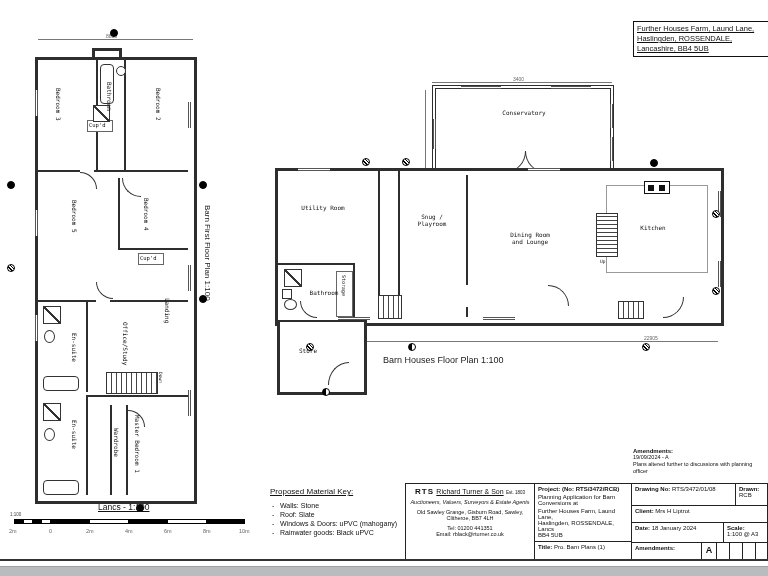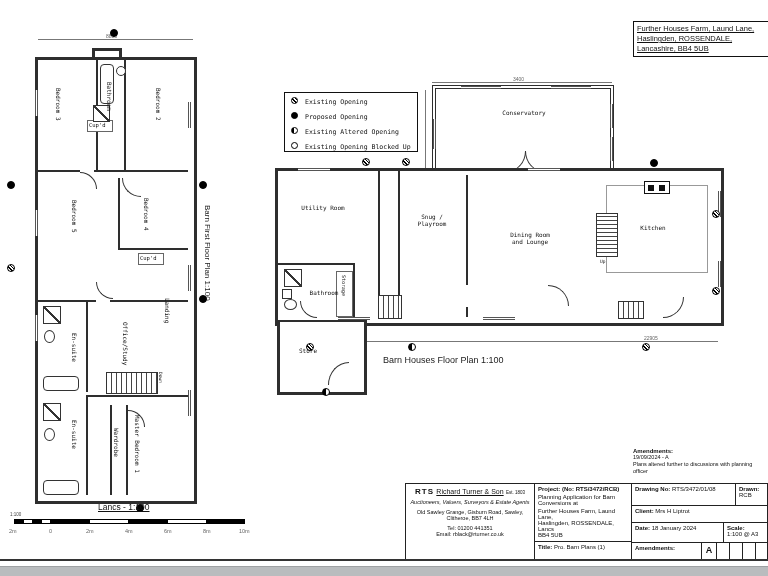--- a/index.html
+++ b/index.html
@@ -70,38 +70,20 @@
 <body>
 
 <div id="sheet">
 
   <div id="addr">
     <div>Further Houses Farm, Laund Lane,</div>
     <div>Haslingden, ROSSENDALE,</div>
     <div>Lancashire, BB4 5UB</div>
   </div>
 
-  <div id="legend">
-    <div class="row">
-      <span class="sym small hatched"></span>
-      <span class="txt">Existing Opening</span>
-    </div>
-    <div class="row">
-      <span class="sym small filled"></span>
-      <span class="txt">Proposed Opening</span>
-    </div>
-    <div class="row">
-      <span class="sym small half"></span>
-      <span class="txt">Existing Altered Opening</span>
-    </div>
-    <div class="row">
-      <span class="sym small open"></span>
-      <span class="txt">Existing Opening Blocked Up</span>
-    </div>
-  </div>
 
   <div class="dim" style="left:38px;top:39px;width:155px;"></div>
   <span class="dimtxt" style="left:105px;top:33px;">8885</span>
   <div class="room-outline" style="left:92px;top:48px;width:24px;height:10px;"></div>
 
   <div class="room-outline" style="left:35px;top:57px;width:156px;height:441px;">
 
     <div class="wall" style="left:58px;top:0;width:2px;height:110px;"></div>
     <div class="wall" style="left:86px;top:0;width:2px;height:110px;"></div>
     <div class="wall" style="left:0;top:110px;width:42px;height:2px;"></div>
@@ -266,20 +248,27 @@
     <div class="scale-bar-seg" style="left:192px;width:39px;background:#000;"></div>
   </div>
   <span class="dimtxt" style="left:8px;top:528px;font-size:5.5px;">2m</span>
   <span class="dimtxt" style="left:48px;top:528px;font-size:5.5px;">0</span>
   <span class="dimtxt" style="left:85px;top:528px;font-size:5.5px;">2m</span>
   <span class="dimtxt" style="left:124px;top:528px;font-size:5.5px;">4m</span>
   <span class="dimtxt" style="left:163px;top:528px;font-size:5.5px;">6m</span>
   <span class="dimtxt" style="left:202px;top:528px;font-size:5.5px;">8m</span>
   <span class="dimtxt" style="left:238px;top:528px;font-size:5.5px;">10m</span>
 
+  <div id="matkey">
+    <div class="hd">Proposed Material Key:</div>
+    <div class="it">Walls: Stone</div>
+    <div class="it">Roof: Slate</div>
+    <div class="it">Windows &amp; Doors: uPVC (mahogany)</div>
+    <div class="it">Rainwater goods: Black uPVC</div>
+  </div>
 
   <div id="amnote">
     <div class="hd">Amendments:</div>
     <div class="ln">19/09/2024 - A</div>
     <div class="ln">Plans altered further to discussions with planning officer</div>
   </div>
 
   <div id="tblock">
     <div id="firmcell" class="cell">
       <div style="font-size:8px;">

